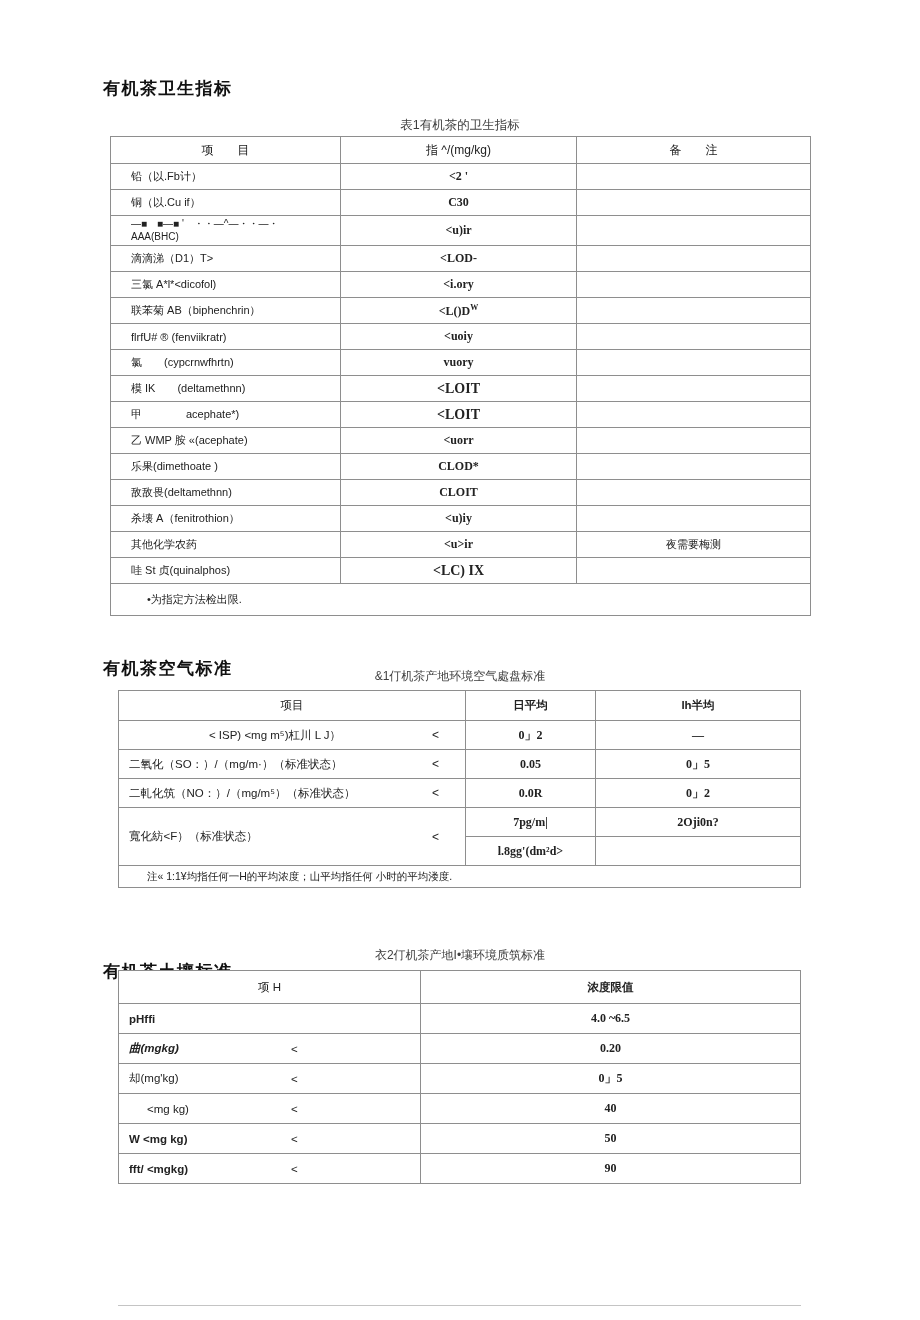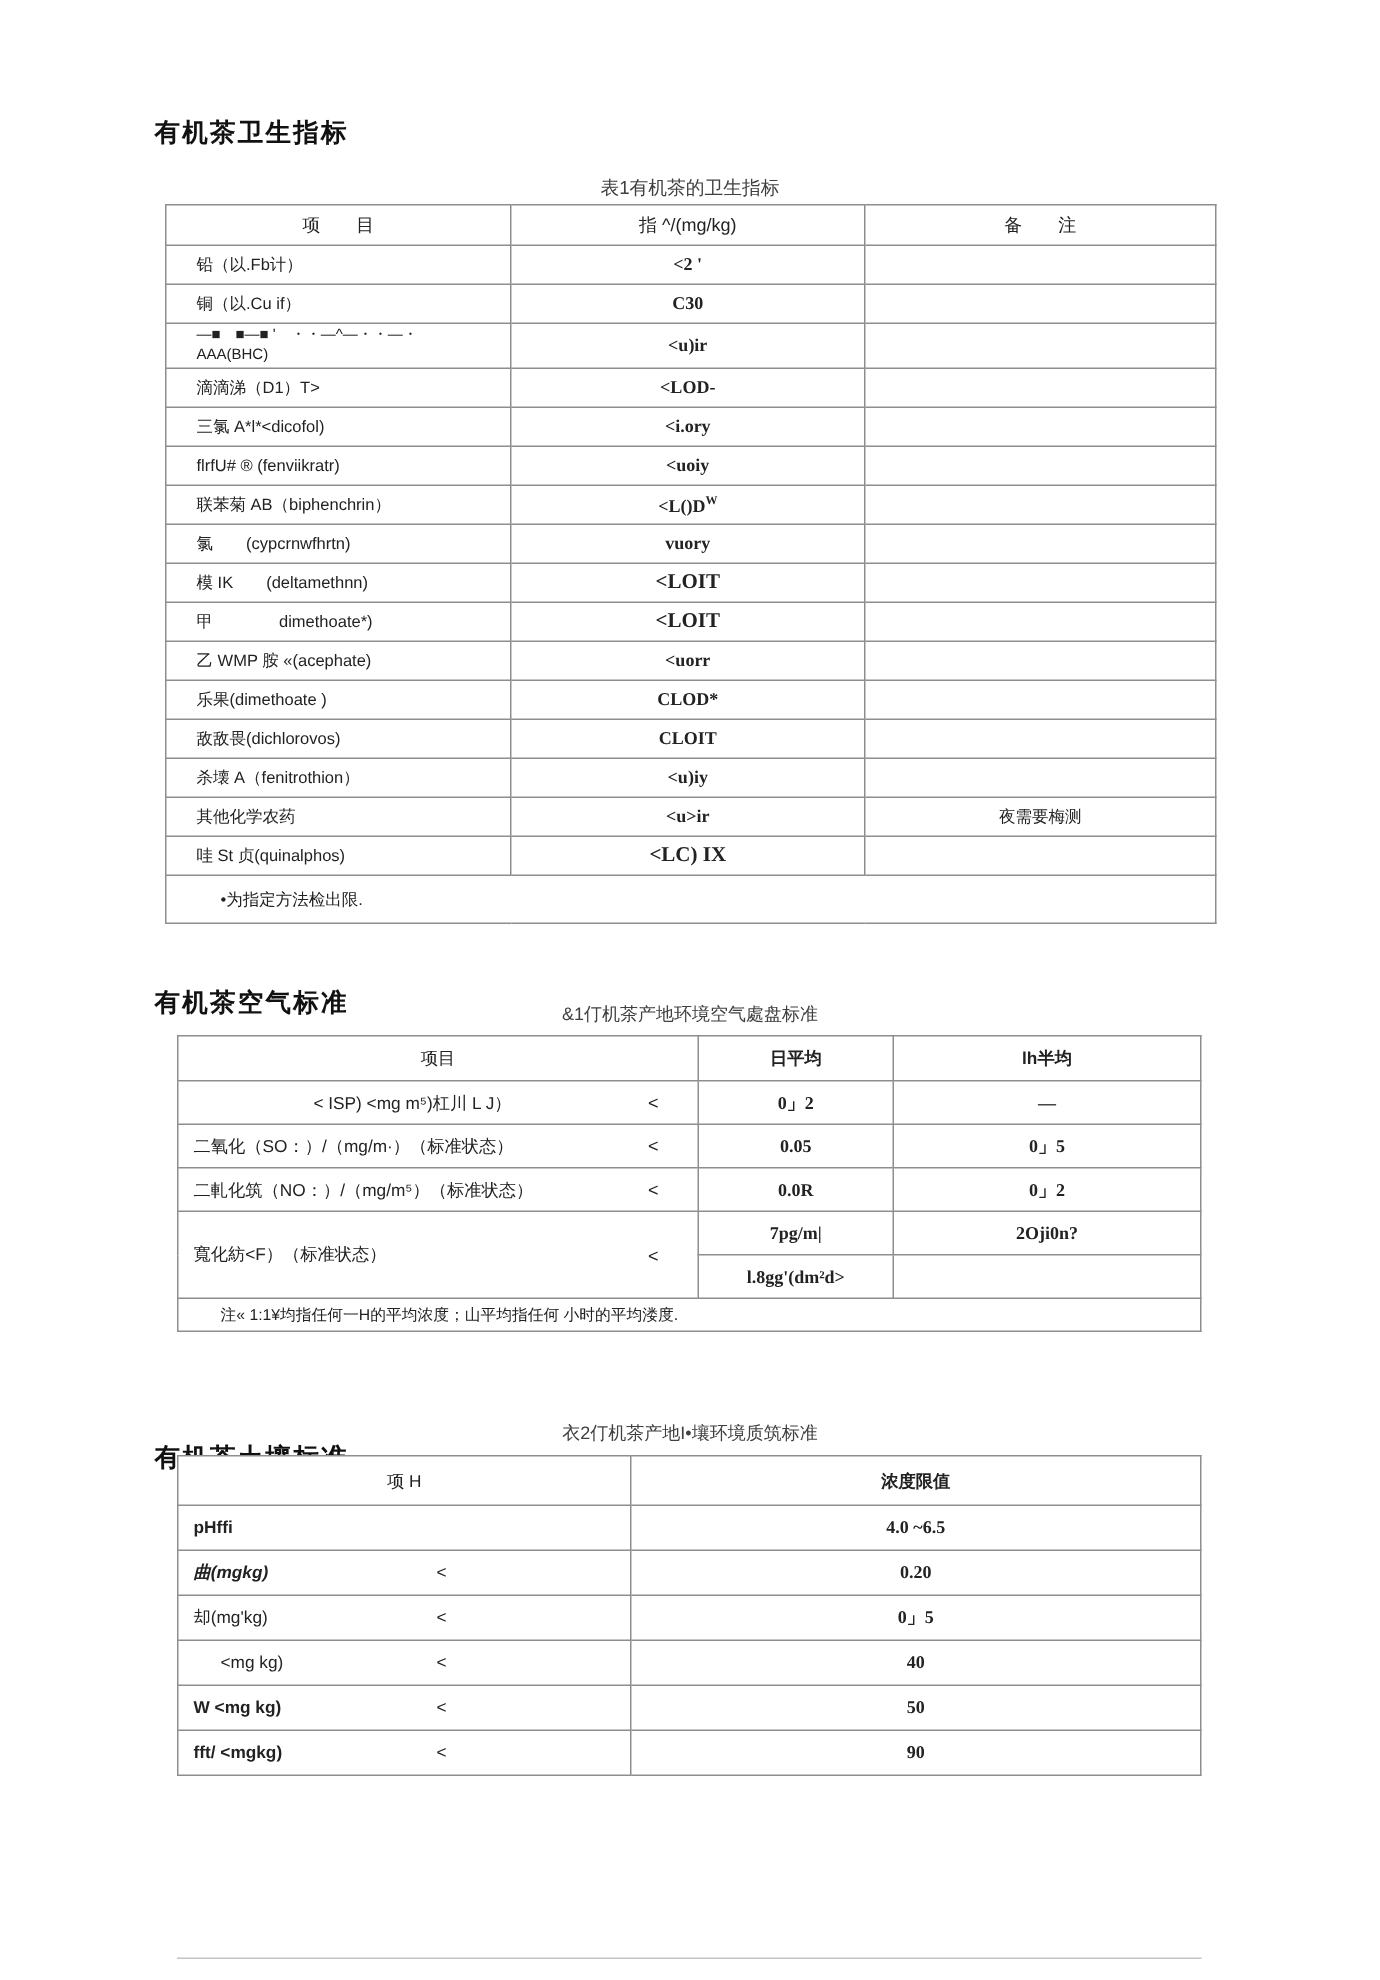--- a/index.html
+++ b/index.html
@@ -111,56 +111,56 @@
           <td class="item">滴滴涕（D1）T&gt;</td>
           <td class="value">&lt;LOD-</td>
           <td class="remark"></td>
         </tr>
         <tr>
           <td class="item">三氯 A*l*&lt;dicofol)</td>
           <td class="value">&lt;i.ory</td>
           <td class="remark"></td>
         </tr>
         <tr>
+          <td class="item">联苯菊 AB（biphenchrin）</td>
+          <td class="value">&lt;L()D<sup>W</sup></td>
+          <td class="remark"></td>
+        </tr>
+        <tr>
           <td class="item">flrfU# ® (fenviikratr)</td>
           <td class="value">&lt;uoiy</td>
           <td class="remark"></td>
         </tr>
         <tr>
-          <td class="item">联苯菊 AB（biphenchrin）</td>
-          <td class="value">&lt;L()D<sup>W</sup></td>
-          <td class="remark"></td>
-        </tr>
-        <tr>
           <td class="item">氯　　(cypcrnwfhrtn)</td>
           <td class="value">vuory</td>
           <td class="remark"></td>
         </tr>
         <tr>
           <td class="item">模 IK　　(deltamethnn)</td>
           <td class="value big">&lt;LOIT</td>
           <td class="remark"></td>
         </tr>
         <tr>
-          <td class="item">甲　　　　dimethoate*)</td>
+          <td class="item">甲　　　　acephate*)</td>
           <td class="value big">&lt;LOIT</td>
           <td class="remark"></td>
         </tr>
         <tr>
           <td class="item">乙 WMP 胺 «(acephate)</td>
           <td class="value">&lt;uorr</td>
           <td class="remark"></td>
         </tr>
         <tr>
           <td class="item">乐果(dimethoate )</td>
           <td class="value">CLOD*</td>
           <td class="remark"></td>
         </tr>
         <tr>
-          <td class="item">敌敌畏(dichlorovos)</td>
+          <td class="item">敌敌畏(deltamethnn)</td>
           <td class="value">CLOIT</td>
           <td class="remark"></td>
         </tr>
         <tr>
           <td class="item">杀壊 A（fenitrothion）</td>
           <td class="value">&lt;u)iy</td>
           <td class="remark"></td>
         </tr>
         <tr>
           <td class="item">其他化学农药</td>

